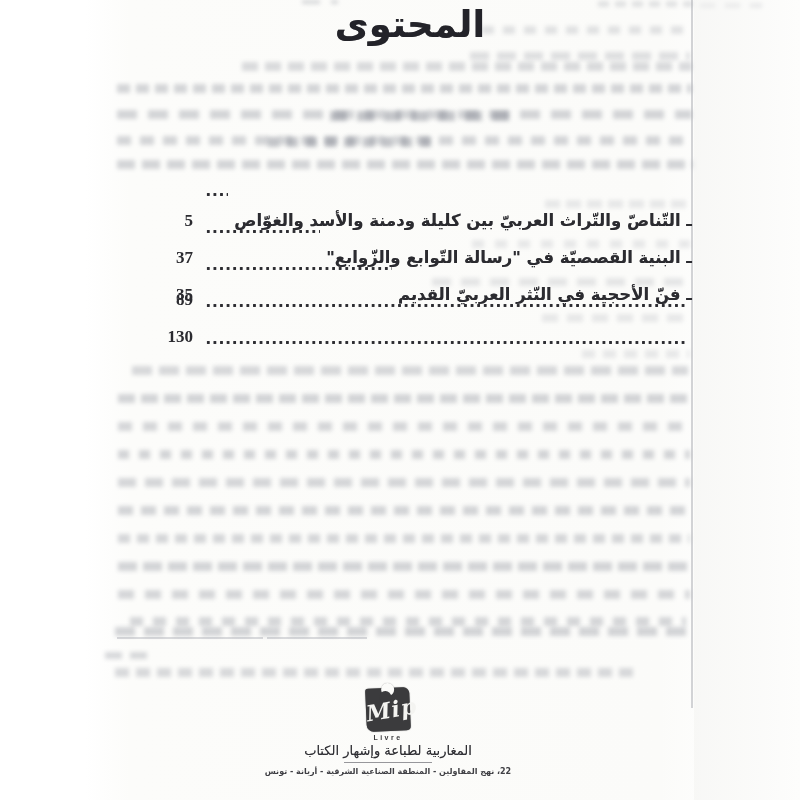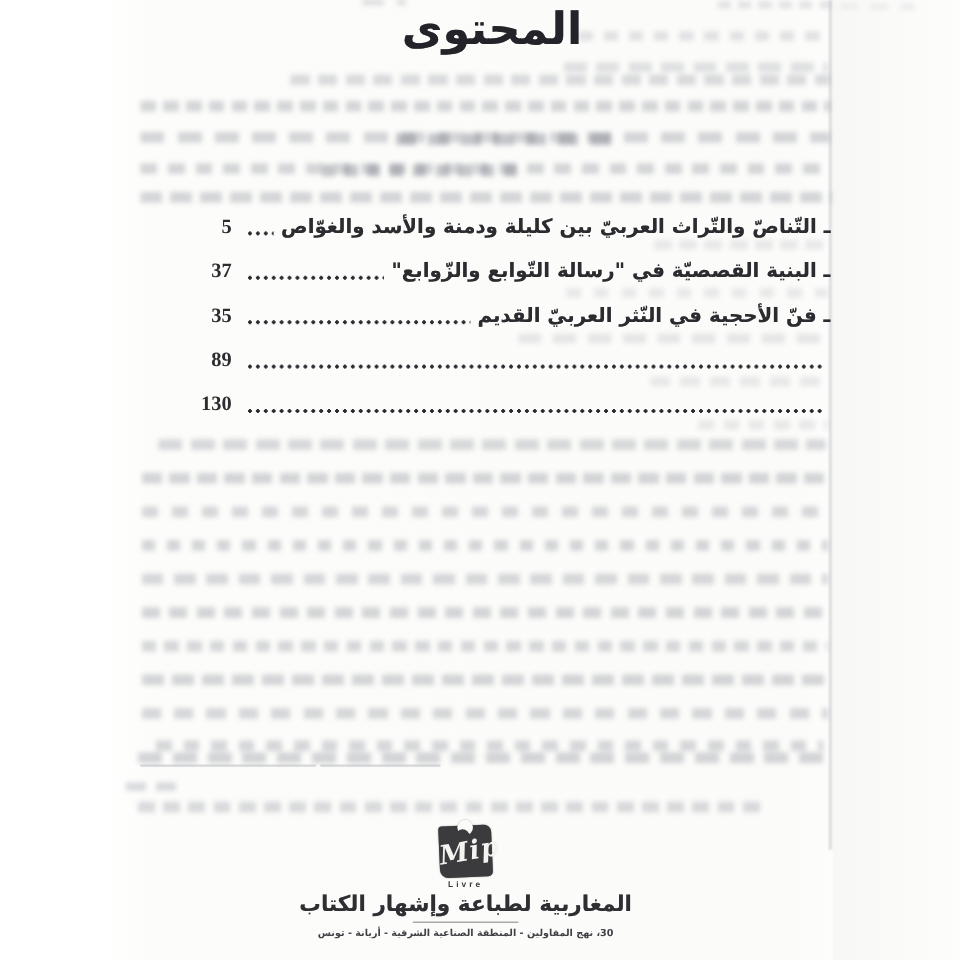--- a/index.html
+++ b/index.html
@@ -22,20 +22,21 @@
     text-shadow:0 0 0.5px rgba(35,35,41,0.55);
   }
 
   
   .toc{position:absolute;top:177px;left:145px;width:547px;display:flex;flex-direction:column;gap:13px;}
   .toc-row{direction:rtl;display:flex;align-items:baseline;height:24px;line-height:24px;}
   .toc-title{
     flex:0 0 auto;white-space:nowrap;
     font-size:16.5px;font-weight:bold;color:#2b2b30;
     text-shadow:0 0 0.4px rgba(43,43,48,0.5);
+    margin-top:32px;
   }
   .toc-dots{
     flex:1 1 0;min-width:4px;height:5px;align-self:flex-end;
     margin:0 6px 4px 12px;
     background-image:radial-gradient(circle,#2c2c31 1.35px,transparent 1.75px);
     background-size:6.6px 5px;background-repeat:repeat-x;background-position:left bottom;
   }
   .toc-num{
     flex:0 0 48px;direction:ltr;text-align:right;
     font-family:"Liberation Serif",serif;font-size:17px;font-weight:bold;color:#2b2b30;
@@ -60,21 +61,21 @@
     font-family:"DejaVu Serif",serif;font-style:italic;font-weight:bold;
     font-size:22px;color:#f4f4f1;transform:rotate(-7deg);letter-spacing:1px;
   }
   .logo-livre{
     position:absolute;bottom:0;left:0;right:0;text-align:center;
     font-family:"Liberation Sans",sans-serif;font-size:7px;font-weight:bold;
     letter-spacing:2.5px;color:#3b3b3d;
   }
   .pub-name{
     direction:rtl;margin-top:2px;
-    font-size:18px;font-weight:bold;color:#2e2e33;
+    font-size:13px;font-weight:normal;color:#2e2e33;
     text-shadow:0 0 0.4px rgba(46,46,51,0.5);
   }
   .pub-divider{width:88px;height:1px;background:#97979b;margin:4px auto 4px;}
   .pub-address,.pub-phone{
     direction:rtl;font-size:8px;font-weight:bold;color:#404045;line-height:10px;
   }
 </style>
 </head>
 <body>
 
@@ -150,16 +151,16 @@
     <div class="logo">
       <div class="logo-square">
         <span class="logo-moon"></span>
         <span class="logo-moon-bite"></span>
         <span class="logo-script">Mip</span>
       </div>
       <div class="logo-livre">Livre</div>
     </div>
     <div class="pub-name">المغاربية لطباعة وإشهار الكتاب</div>
     <div class="pub-divider"></div>
-    <div class="pub-address">30، نهج المقاولين - المنطقة الصناعية الشرقية - أريانة - تونس</div>
+    <div class="pub-address">22، نهج المقاولين - المنطقة الصناعية الشرقية - أريانة - تونس</div>
   </div>
 
 </div>
 
 </body></html>

